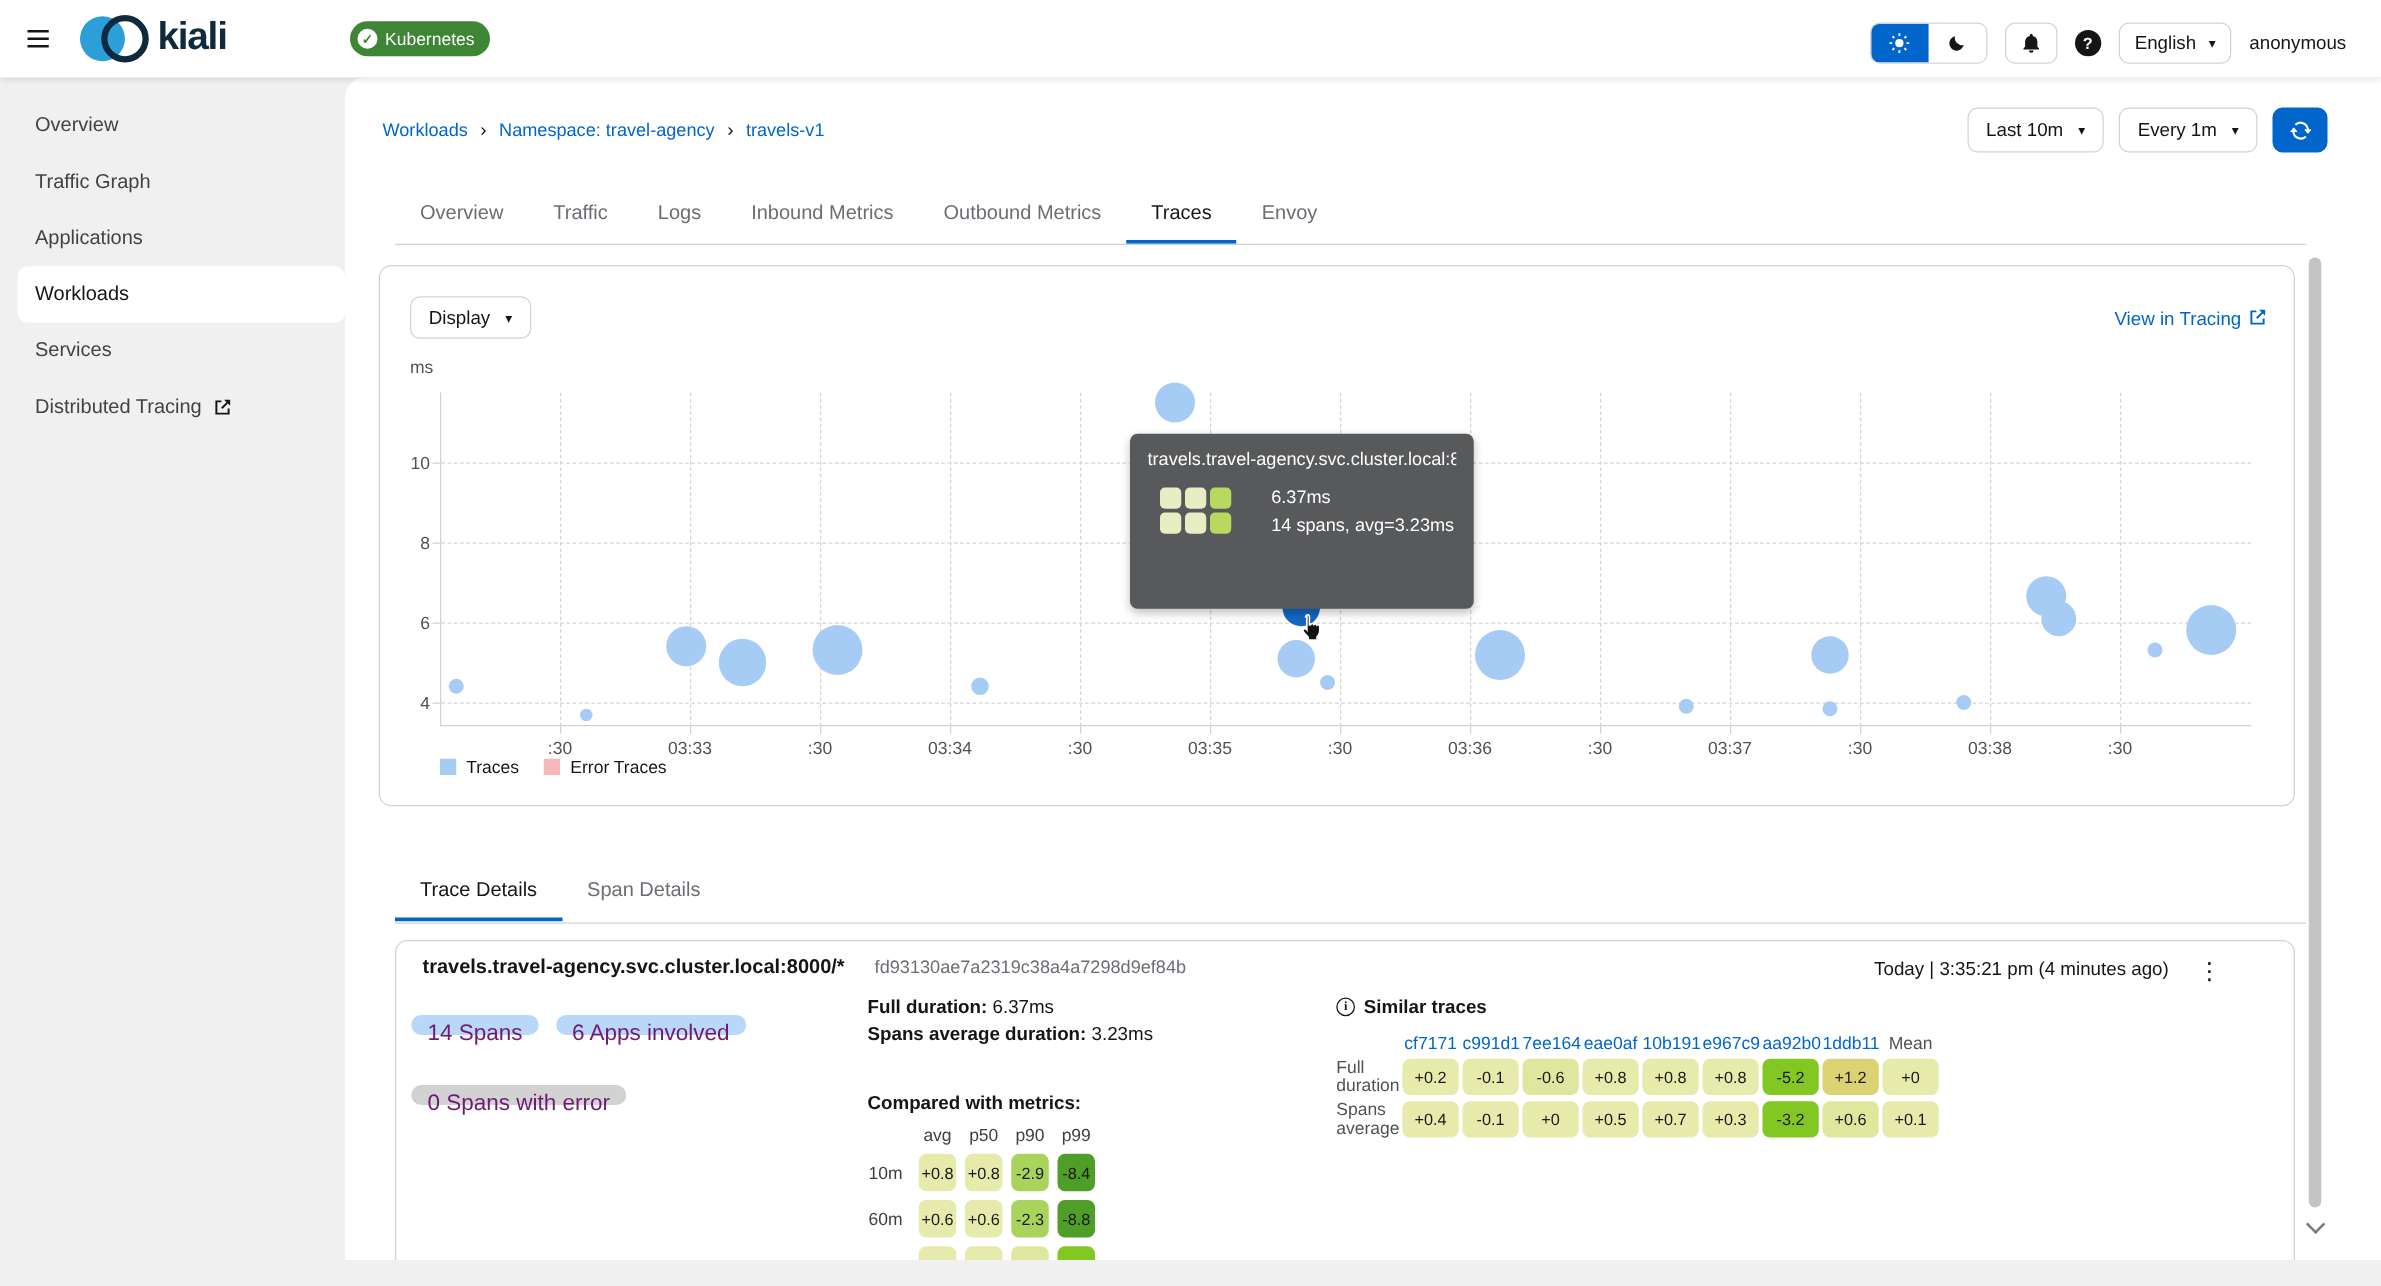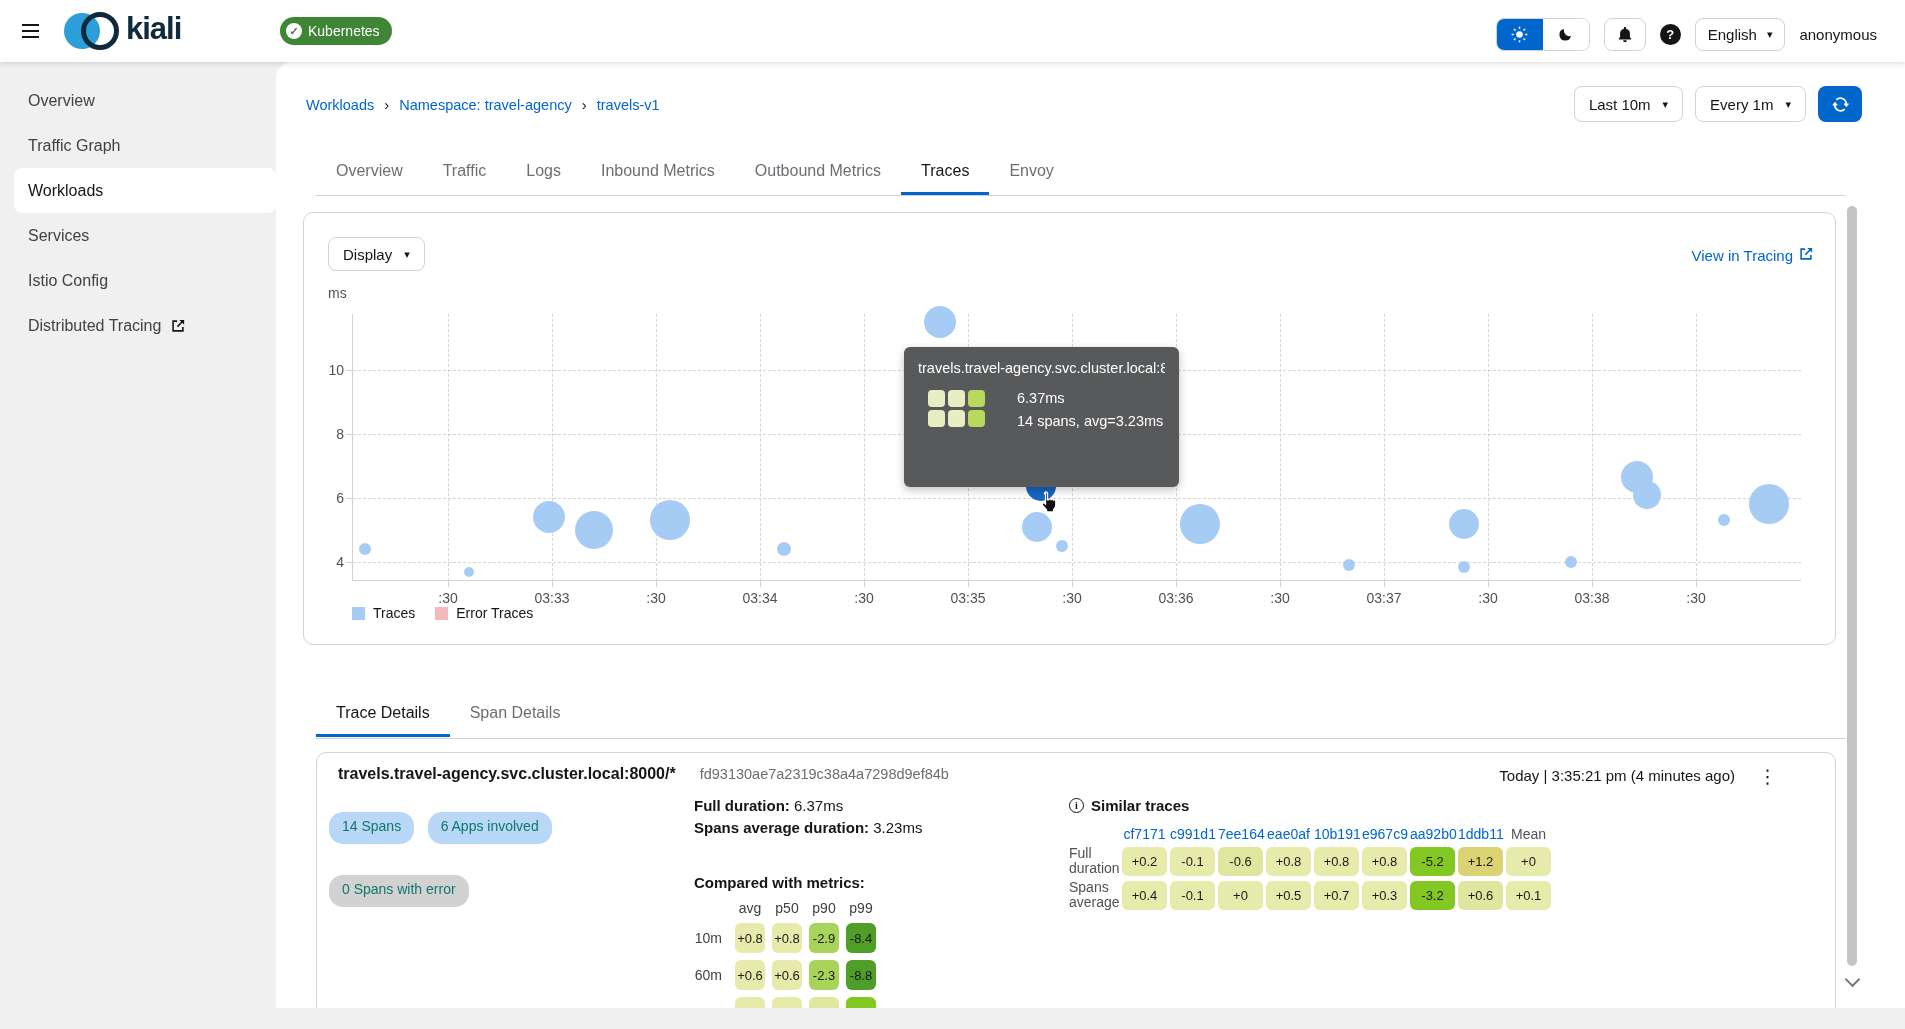--- a/index.html
+++ b/index.html
@@ -96,21 +96,21 @@
   .dtabs { position:absolute; left:40px; top:630px; display:flex; }
   .dtabs-border { position:absolute; left:40px; top:676px; width:1529px; height:1px; background:#d2d2d2; }
   .trace-card { position:absolute; left:40px; top:690px; width:1520px; height:330px; border:1px solid #d2d2d2; border-radius:10px; background:#fff; }
   .tc-header { position:absolute; left:21px; top:12px; display:flex; align-items:baseline; gap:24px; }
   .tc-title { font-size:16px; font-weight:bold; color:#151515; }
   .tc-id { font-size:14.5px; color:#6a6e73; }
   .tc-time { position:absolute; right:100px; top:14px; font-size:15px; color:#151515; }
   .kebab { position:absolute; right:50px; top:10px; font-size:19px; color:#151515; cursor:pointer; padding:2px 8px; }
 
   .badges { position:absolute; left:12px; top:59px; }
-  .pill { display:inline-block; height:32px; line-height:28px; padding:0 13px; border-radius:14px; font-size:14px; color:#0f766e; margin-right:9px; }
+  .pill { display:inline-block; height:16px; line-height:28px; padding:0 13px; border-radius:14px; font-size:18px; color:#701a75; margin-right:9px; }
   .pill.blue { background:#b9d7f7; }
   .pill.gray { background:#d2d2d2; }
   .badges .row2 { margin-top:31px; }
 
   .midcol { position:absolute; left:377px; top:44px; font-size:15px; }
   .midcol .line { margin-bottom:5px; }
   .cmp-head { margin-top:38px; font-weight:bold; }
   .cmp-table { display:grid; grid-template-columns:34px repeat(4,30px); gap:7px; margin-top:9px; align-items:center; }
   .cmp-colh { text-align:center; font-size:14px; color:#3d3f42; }
   .cmp-rowl { font-size:14px; color:#3d3f42; text-align:right; padding-right:6px; }
@@ -188,28 +188,28 @@
   </div>
 </header>
 
 <nav class="sidebar">
   <div class="nav-item">
       <span>Overview</span>
     </div>
   <div class="nav-item">
       <span>Traffic Graph</span>
     </div>
+  <div class="nav-item">
+      <span>Applications</span>
+    </div>
   <div class="nav-item active">
       <span>Workloads</span>
     </div>
   <div class="nav-item">
       <span>Services</span>
-    </div>
-  <div class="nav-item">
-      <span>Istio Config</span>
     </div>
   <div class="nav-item">
     <span>Distributed Tracing</span>
     <svg class="ext-ic" viewBox="0 0 16 16">
         <path fill="#151515" d="M9.5 1H15v5.5l-2.1-2.1L8 9.3 6.7 8l4.9-4.9L9.5 1zM12.7 12.7H3.3V3.3H7V1.5H1.5v13h13V9h-1.8v3.7z"></path>
       </svg>
   </div>
 </nav>
 
 <main class="content">

